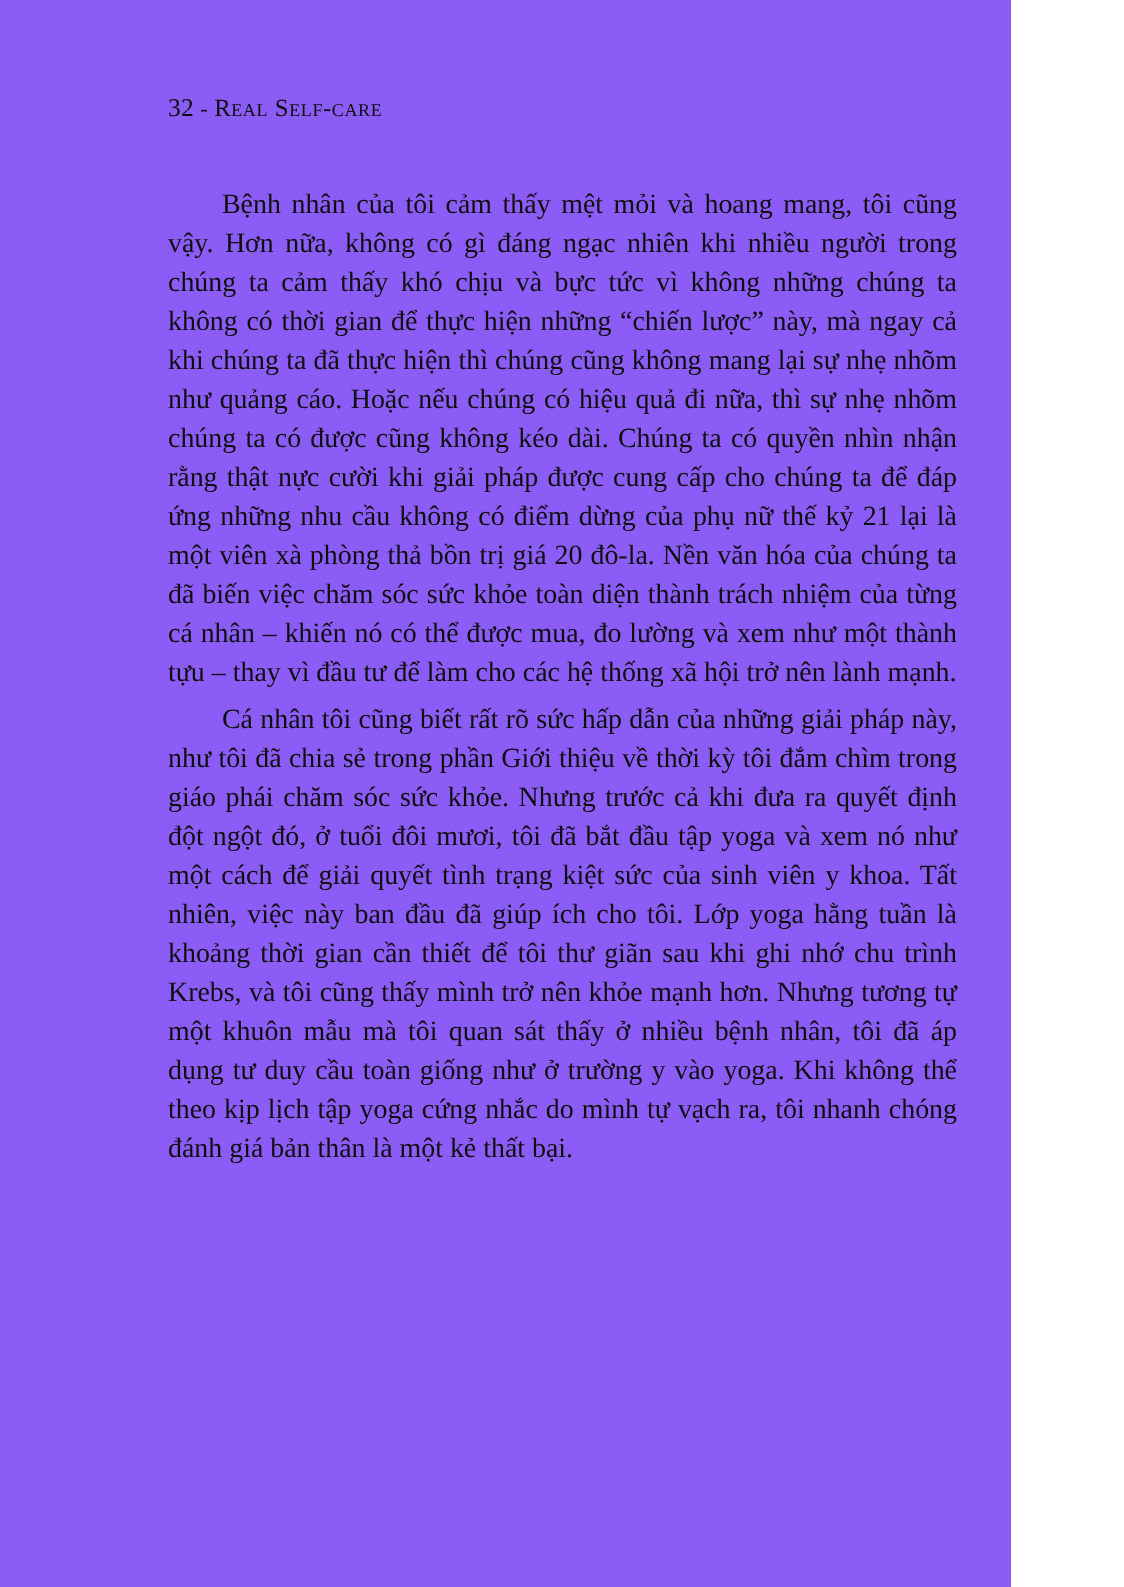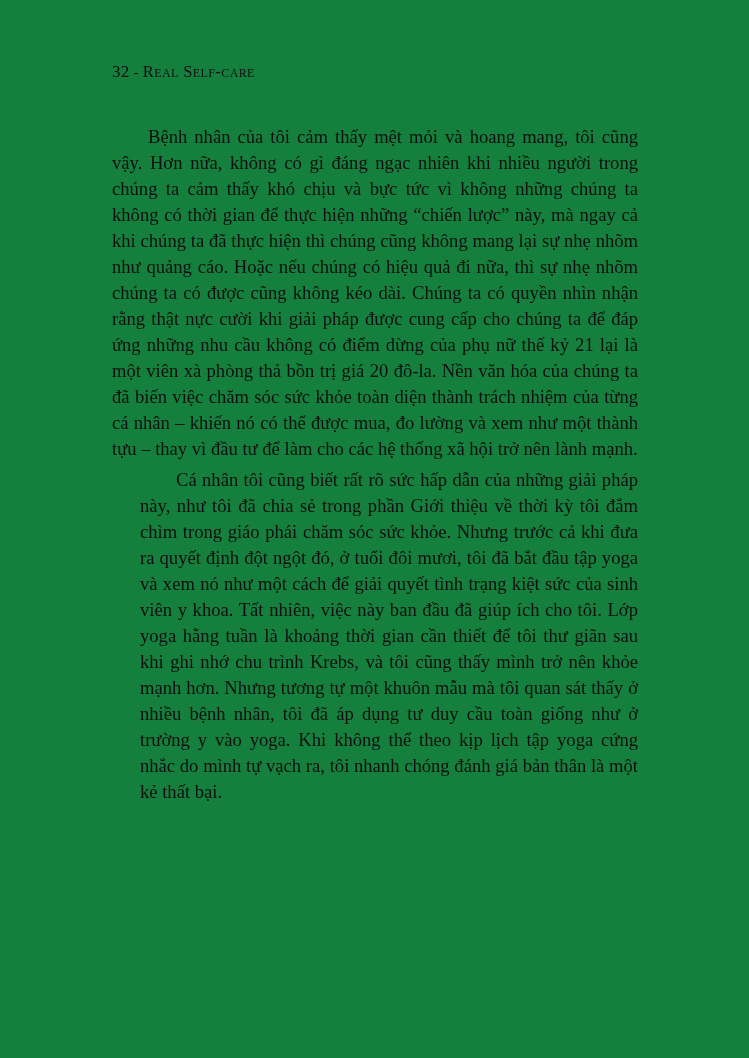--- a/index.html
+++ b/index.html
@@ -2,23 +2,23 @@
 <html><head>
 <meta charset="utf-8">
 <style>
   html, body {
     margin: 0;
     padding: 0;
     background: #ffffff;
   }
   .page {
     position: relative;
-    width: 749px;
+    width: 674px;
     height: 1058px;
-    background: #15803d;
+    background: #8b5cf6;
     font-family: "Liberation Serif", serif;
     color: #0f0f0f;
     box-sizing: border-box;
     overflow: hidden;
   }
   .running-head {
     position: absolute;
     left: 112px;
     top: 62px;
     font-size: 15.5px;
@@ -46,21 +46,20 @@
     margin: 0;
     font-size: 18.6px;
     line-height: 26px;
     text-align: justify;
     text-justify: inter-word;
     text-indent: 36px;
     hyphens: none;
   }
   p.para + p.para {
     margin-top: 5px;
-    margin-left: 28px;
   }
 </style>
 </head>
 <body>
 
 <div class="page">
 
   <div class="running-head">
     <span class="folio">32</span>
     <span class="dash">-</span>

